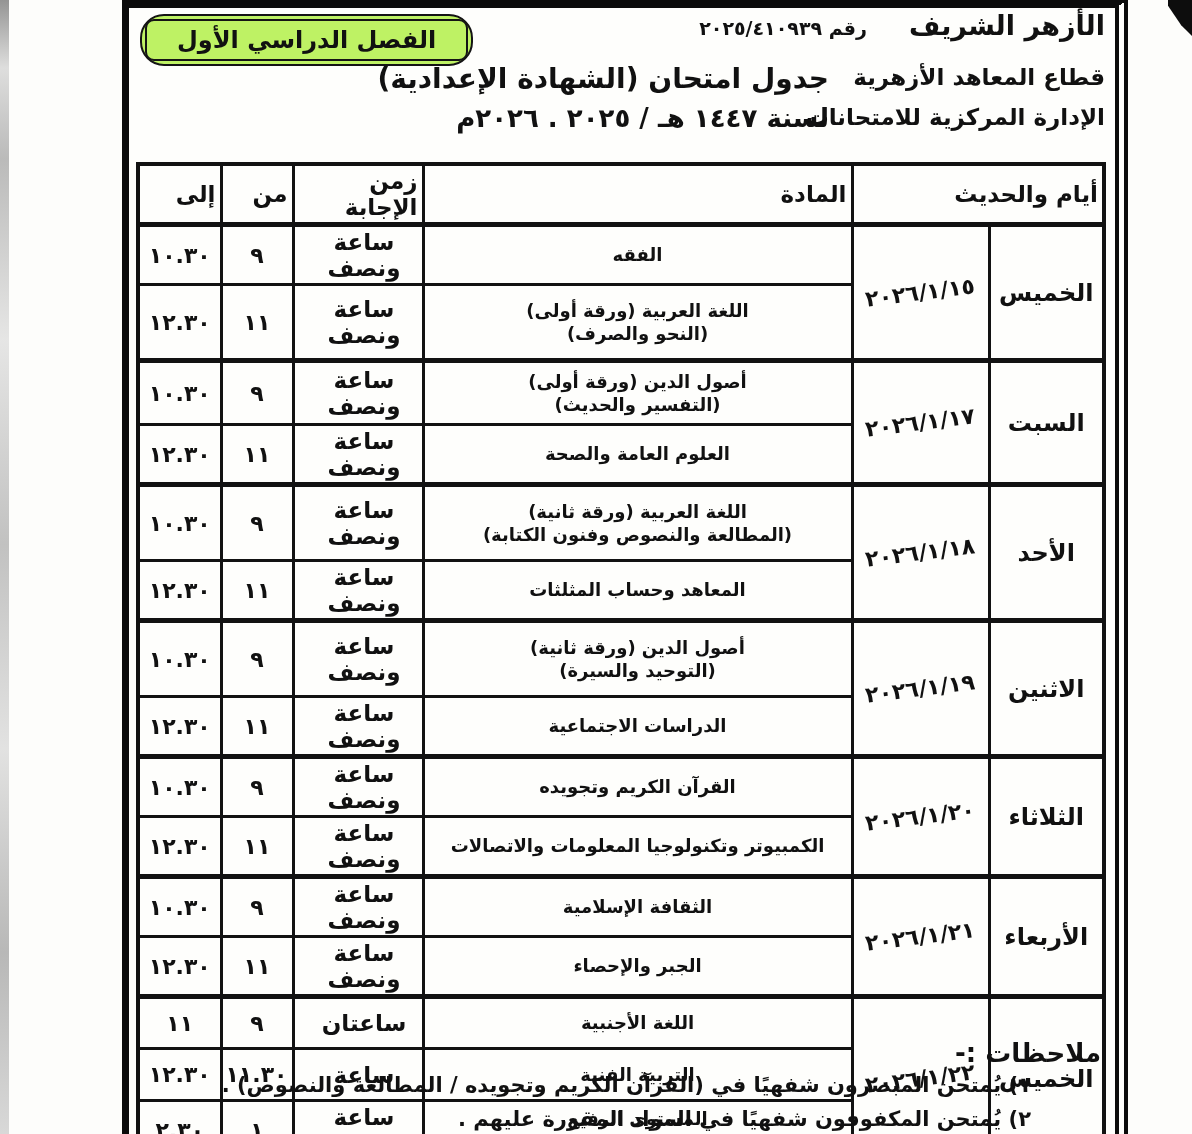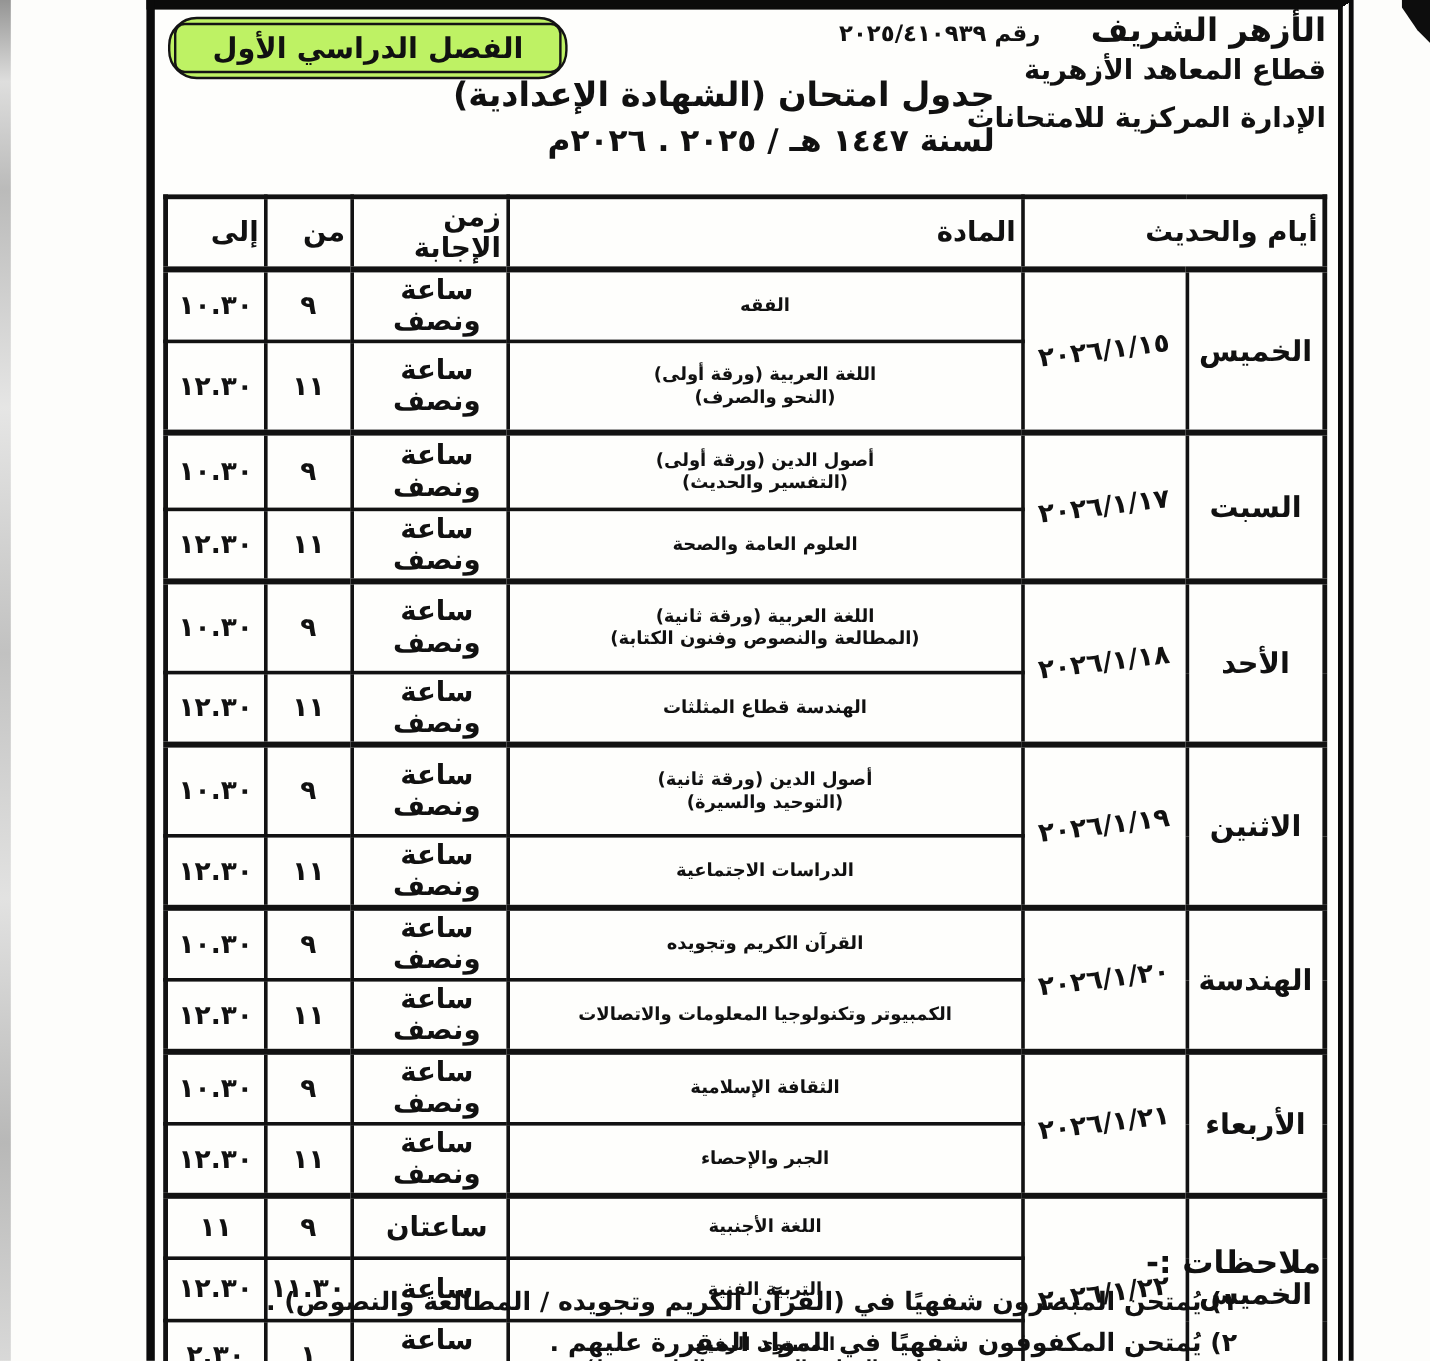--- a/index.html
+++ b/index.html
@@ -33,21 +33,21 @@
     border:2px solid #141414; border-radius:24px; padding:3px;
     background:#bef264;
   }
   .sem-inner {
     border:2px solid #141414; border-radius:9px;
     padding:5px 30px; font-size:24px; font-weight:bold; white-space:nowrap;
   }
   
   .org { position:absolute; top:2px; right:10px; width:300px; text-align:right; font-weight:bold; }
   .org-l1 { font-size:27px; letter-spacing:1px; }
-  .org-l2 { font-size:23px; margin-top:5px; }
+  .org-l2 { font-size:23px; margin-top:23px; }
   .org-l3 { font-size:23px; margin-top:14px; }
   .ref { position:absolute; top:9px; right:248px; font-size:19px; font-weight:bold; white-space:nowrap; }
   
   .title { position:absolute; top:54px; left:220px; width:480px; text-align:right; font-weight:bold; }
   .title-l1 { font-size:28px; }
   .title-l2 { font-size:26px; margin-top:8px; }
   
   .exam-table {
     position:absolute; top:154px; left:7px; width:966px;
     border-collapse:collapse; table-layout:fixed; direction:rtl;
@@ -55,21 +55,21 @@
   }
   .exam-table th, .exam-table td {
     border:3px solid #121212; text-align:center; vertical-align:middle;
     font-weight:bold; padding:2px 4px; overflow:hidden;
   }
   .exam-table th { font-size:23px;text-align:right; }
   thead tr { height:41px; }
   td.day { font-size:24px; }
   td.date { font-size:22px; }
   td.date span { display:inline-block; transform:rotate(-7deg); }
-  td.subject { font-size:15px; line-height:1.3; white-space:pre-line; }
+  td.subject { font-size:18px; line-height:1.3; white-space:pre-line; }
   td.duration { font-size:23px;padding-left:16px; }
   td.time { font-size:22px; }
   tr.block-start td { border-top-width:5px; }
   
   .notes { position:absolute; top:1030px; right:14px; left:20px; text-align:right; font-weight:bold; }
   .notes-title { font-size:26px; }
   .note-item { font-size:21px; margin-top:1px; margin-left:0; margin-right:70px; line-height:1.55; }
 </style>
 </head>
 <body>
@@ -148,42 +148,42 @@
         <tr class="block-start" style="height: 76px;">
           <td class="day" rowspan="2">الأحد</td>
           <td class="date" rowspan="2"><span>٢٠٢٦/١/١٨</span></td>
           <td class="subject">اللغة العربية (ورقة ثانية)
 (المطالعة والنصوص وفنون الكتابة)</td>
           <td class="duration">ساعة ونصف</td>
           <td class="time">٩</td>
           <td class="time">١٠.٣٠</td>
         </tr>
         <tr style="height: 46px;">
-          <td class="subject">الهندسة قطاع المثلثات</td>
+          <td class="subject">المعاهد وحساب المثلثات</td>
           <td class="duration">ساعة ونصف</td>
           <td class="time">١١</td>
           <td class="time">١٢.٣٠</td>
         </tr>
         <tr class="block-start" style="height: 76px;">
           <td class="day" rowspan="2">الاثنين</td>
           <td class="date" rowspan="2"><span>٢٠٢٦/١/١٩</span></td>
           <td class="subject">أصول الدين (ورقة ثانية)
 (التوحيد والسيرة)</td>
           <td class="duration">ساعة ونصف</td>
           <td class="time">٩</td>
           <td class="time">١٠.٣٠</td>
         </tr>
         <tr style="height: 44px;">
           <td class="subject">الدراسات الاجتماعية</td>
           <td class="duration">ساعة ونصف</td>
           <td class="time">١١</td>
           <td class="time">١٢.٣٠</td>
         </tr>
         <tr class="block-start" style="height: 45px;">
-          <td class="day" rowspan="2">الهندسة</td>
+          <td class="day" rowspan="2">الثلاثاء</td>
           <td class="date" rowspan="2"><span>٢٠٢٦/١/٢٠</span></td>
           <td class="subject">القرآن الكريم وتجويده</td>
           <td class="duration">ساعة ونصف</td>
           <td class="time">٩</td>
           <td class="time">١٠.٣٠</td>
         </tr>
         <tr style="height: 45px;">
           <td class="subject">الكمبيوتر وتكنولوجيا المعلومات والاتصالات</td>
           <td class="duration">ساعة ونصف</td>
           <td class="time">١١</td>

